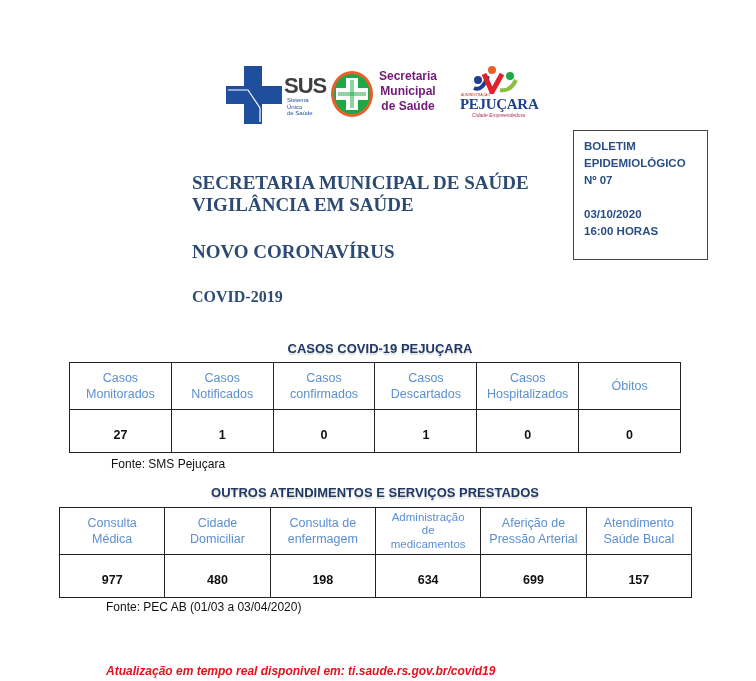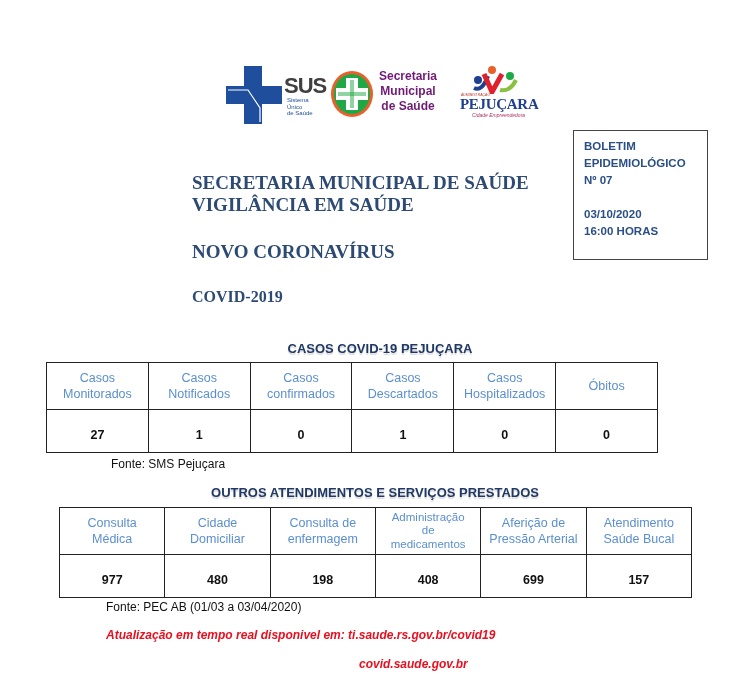--- a/index.html
+++ b/index.html
@@ -31,28 +31,28 @@
   .section-title { color:#1f3864; font-weight:bold; font-size:13px; text-align:center; text-shadow:0 2px 1px rgba(0,0,0,0.15); }
   .st1 { left:200px; top:341px; width:360px; }
   .st2 { left:130px; top:485px; width:490px; }
 
   
   table.grid { position:absolute; border-collapse:collapse; table-layout:fixed; }
   table.grid td { border:1.5px solid #222; text-align:center; vertical-align:middle; padding:0; }
   table.grid td.hd { color:#5b8fcf; font-size:12.5px; line-height:16px; height:46px; }
   table.grid td.hd.small { font-size:11.5px; line-height:13.5px; }
   table.grid td.val { color:#111; font-size:12.5px; font-weight:bold; height:43px; padding-top:8px; box-sizing:border-box; }
-  .tbl1 { left:46px; top:362px; width:612px; }
+  .tbl1 { left:69px; top:362px; width:612px; }
   .tbl2 { left:59px; top:507px; width:633px; }
 
   .fonte { color:#111; font-size:12px; }
   .f1 { left:111px; top:457px; }
   .f2 { left:106px; top:600px; }
 
-  .red { color:#e8101f; font-weight:bold; font-style:italic; font-size:12px; }
+  .red { color:#e8101f; font-weight:bold; font-style:italic; font-size:12px;margin-top:36px; }
   .r1 { left:106px; top:628px; }
   .r2 { left:359px; top:657px; }
 </style>
 </head>
 <body>
 
 <div class="abs logos">
   <svg class="sus-cross" viewBox="0 0 56 58">
     <path d="M18 0 H36 V20 H56 V38 H36 V58 H18 V38 H0 V20 H18 Z" fill="#1f4e9c"></path>
     <path d="M2 24 L22 24 L34 42 L34 56" stroke="#ffffff" stroke-width="1.2" fill="none"></path>
@@ -172,21 +172,21 @@
         </td>
     <td class="hd">
           <div>Atendimento</div>
           <div>Saúde Bucal</div>
         </td>
   </tr>
   <tr>
     <td class="val">977</td>
     <td class="val">480</td>
     <td class="val">198</td>
-    <td class="val">408</td>
+    <td class="val">634</td>
     <td class="val">699</td>
     <td class="val">157</td>
   </tr>
 </tbody>
   </table>
 <div class="abs fonte f2">Fonte: PEC AB (01/03 a 03/04/2020)</div>
 
 <div class="abs red r1">Atualização em tempo real disponivel em:  ti.saude.rs.gov.br/covid19</div>
 <div class="abs red r2">covid.saude.gov.br</div>
 

